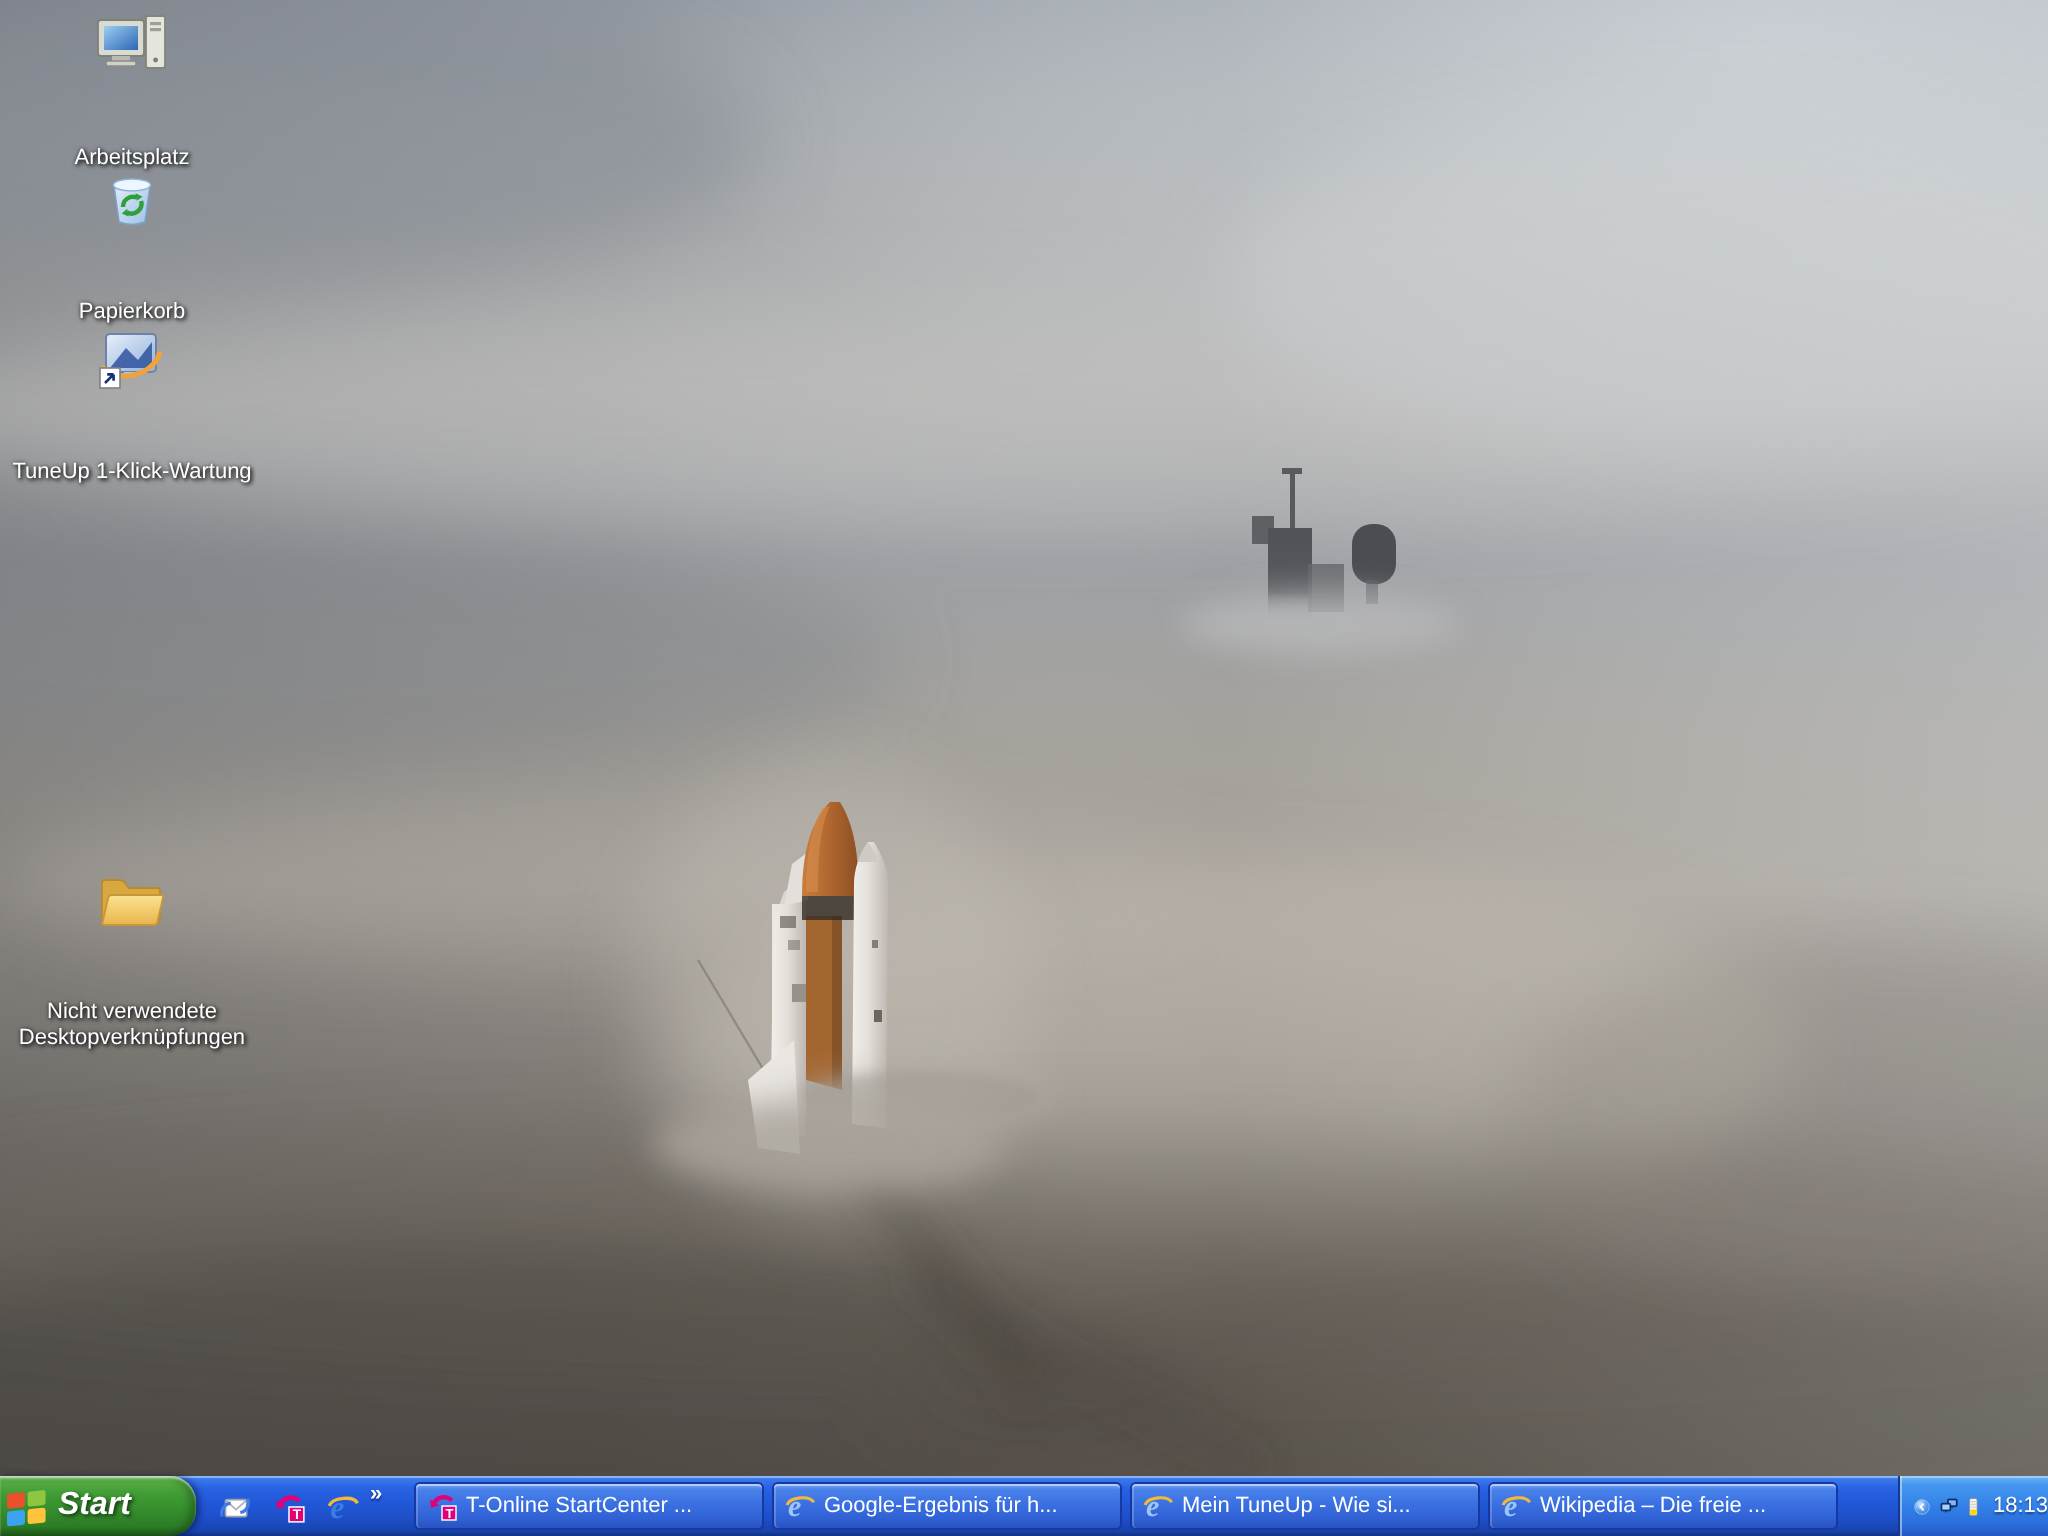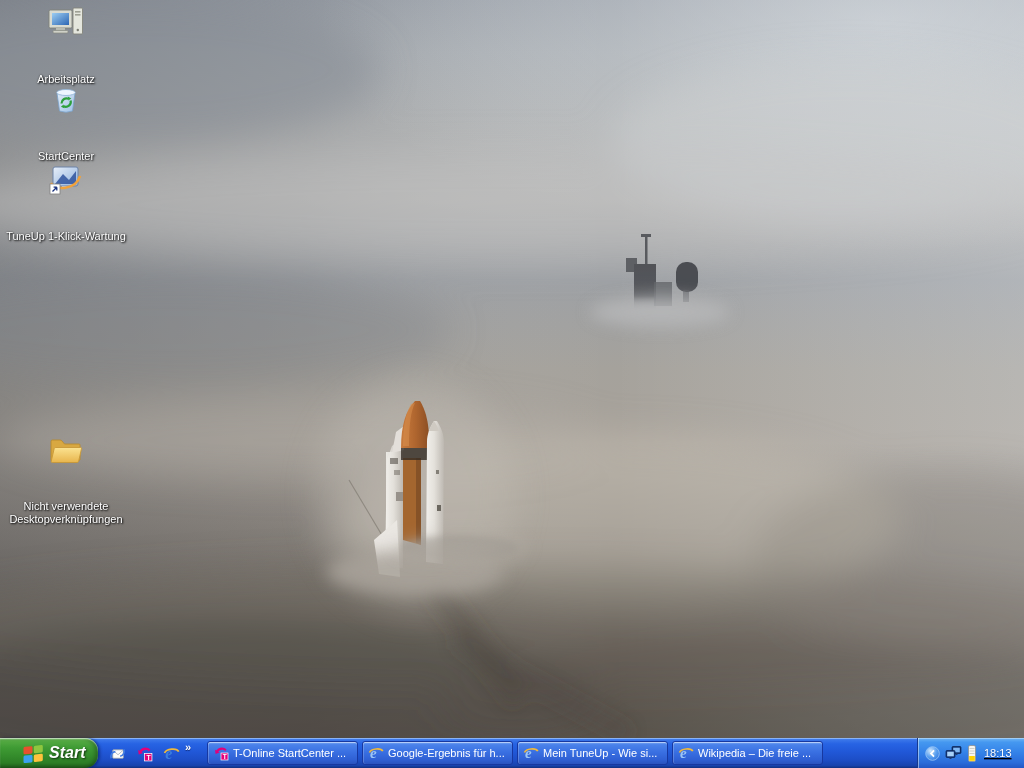--- a/index.html
+++ b/index.html
@@ -21,51 +21,51 @@
   #di-tuneup       { top:164px;justify-content:space-between; }
   #di-folder       { top:436px; }
 
   
   .taskbar { position:absolute; left:0; bottom:0; width:1024px; height:30px;
              background:linear-gradient(180deg,#4f91f6 0%,#3a76ea 6%,#2763e3 20%,#2158d8 45%,
                                         #1d4ec7 72%,#1843ad 92%,#11307f 100%);
              box-shadow:inset 0 1px 0 rgba(255,255,255,.35); }
 
   .start-btn { position:absolute; left:0; top:0; height:30px; width:98px;
-               display:flex; align-items:center; gap:5px; padding-left:23px;
+               display:flex; align-items:center; gap:5px; padding-left:3px;
                border-radius:0 13px 13px 0; cursor:pointer;
                background:linear-gradient(180deg,#8ed17f 0%,#55ab43 9%,#3f9b34 32%,#358d2c 58%,
                                           #2c7d25 84%,#1f5c1b 100%);
                box-shadow:inset 0 1px 1px rgba(255,255,255,.55), inset -3px 0 4px rgba(0,0,0,.28),
                           2px 0 3px rgba(0,10,60,.45); }
   .start-label { color:#fff; font-size:16px; font-weight:bold; font-style:italic;
                  text-shadow:1px 1px 2px rgba(0,0,0,.65); padding-right:4px; }
 
   .quick-launch { position:absolute; left:103px; top:0; height:30px; width:100px;
                   display:flex; align-items:center; gap:9px; padding-left:5px; }
   .ql-btn { width:18px; height:18px; display:flex; align-items:center; justify-content:center;
             cursor:pointer; }
   .ql-chevron { position:absolute; left:82px; top:3px; color:#fff; font-size:11px; font-weight:bold;
                 letter-spacing:-1px; text-shadow:0 1px 1px rgba(0,0,30,.5); cursor:pointer; }
 
   .tasks { position:absolute; left:207px; top:3px; display:flex; gap:4px; }
-  .task-btn { width:151px; height:24px; display:flex; align-items:center; gap:4px;
+  .task-btn { width:175px; height:24px; display:flex; align-items:center; gap:4px;
               padding:0 4px 0 5px; border-radius:3px; border:1px solid #1738a0; cursor:pointer;
               background:linear-gradient(180deg,#7fabf6 0%,#4a82ea 12%,#3a70e2 45%,#2f60d4 80%,
                                          #2a53be 100%);
               box-shadow:inset 0 1px 0 rgba(255,255,255,.45), inset 1px 0 0 rgba(255,255,255,.2); }
   .task-btn span { color:#fff; font-size:11px; white-space:nowrap; overflow:hidden; }
   .task-btn svg { flex:none; }
 
-  .tray { position:absolute; right:0; top:0; width:107px; height:30px;
+  .tray { position:absolute; right:0; top:0; width:75px; height:30px;
           display:flex; align-items:center; gap:5px; padding-left:7px;
           border-left:1px solid #16398e;
           background:linear-gradient(180deg,#6fb5f5 0%,#4598f0 14%,#3381e8 50%,#2a6cda 82%,
                                      #2257c4 100%);
-          box-shadow:inset 1px 0 0 rgba(255,255,255,.45), inset 0 1px 0 rgba(255,255,255,.35);text-decoration:underline; }
+          box-shadow:inset 1px 0 0 rgba(255,255,255,.45), inset 0 1px 0 rgba(255,255,255,.35); }
   .tray-clock { color:#fff; font-size:11px; margin-left:2px;
                 text-shadow:0 1px 1px rgba(0,20,80,.5); cursor:default; }
 </style>
 </head>
 <body>
 
 <div class="screen">
 
   <svg class="wallpaper" viewBox="0 0 1024 738">
     <defs>
@@ -213,21 +213,21 @@
       </defs>
       <path d="M7,10 Q16,13.5 25,10 L22.5,28 Q16,30.5 9.5,28 Z" fill="url(#bin)" stroke="#7aa2cc" stroke-width="0.8" opacity=".95"></path>
       <ellipse cx="16" cy="9.5" rx="9.3" ry="3" fill="#eef6ff" stroke="#8fb4d8" stroke-width="0.8"></ellipse>
       <g stroke="#2da03c" stroke-width="2.2" fill="none">
         <path d="M11.5,20.5 A5,5 0 0 1 18.5,15.8"></path>
         <path d="M20.6,17.5 A5,5 0 0 1 13.6,23.3"></path>
       </g>
       <path d="M17.8,13.6 L21.3,15.4 L18.3,17.4 Z" fill="#2da03c"></path>
       <path d="M14.4,25.2 L10.9,23.7 L13.6,21.4 Z" fill="#2da03c"></path>
     </svg>
-    <span class="di-label">StartCenter</span>
+    <span class="di-label">Papierkorb</span>
   </div>
 
   <div class="di" id="di-tuneup">
     <svg width="34" height="31" viewBox="0 0 34 31">
       <defs>
         <linearGradient id="tu" x1="0" y1="0" x2="1" y2="1">
           <stop offset="0" stop-color="#e8f0fa"></stop>
             <stop offset="1" stop-color="#8fb0dc"></stop>
         </linearGradient>
       </defs>

